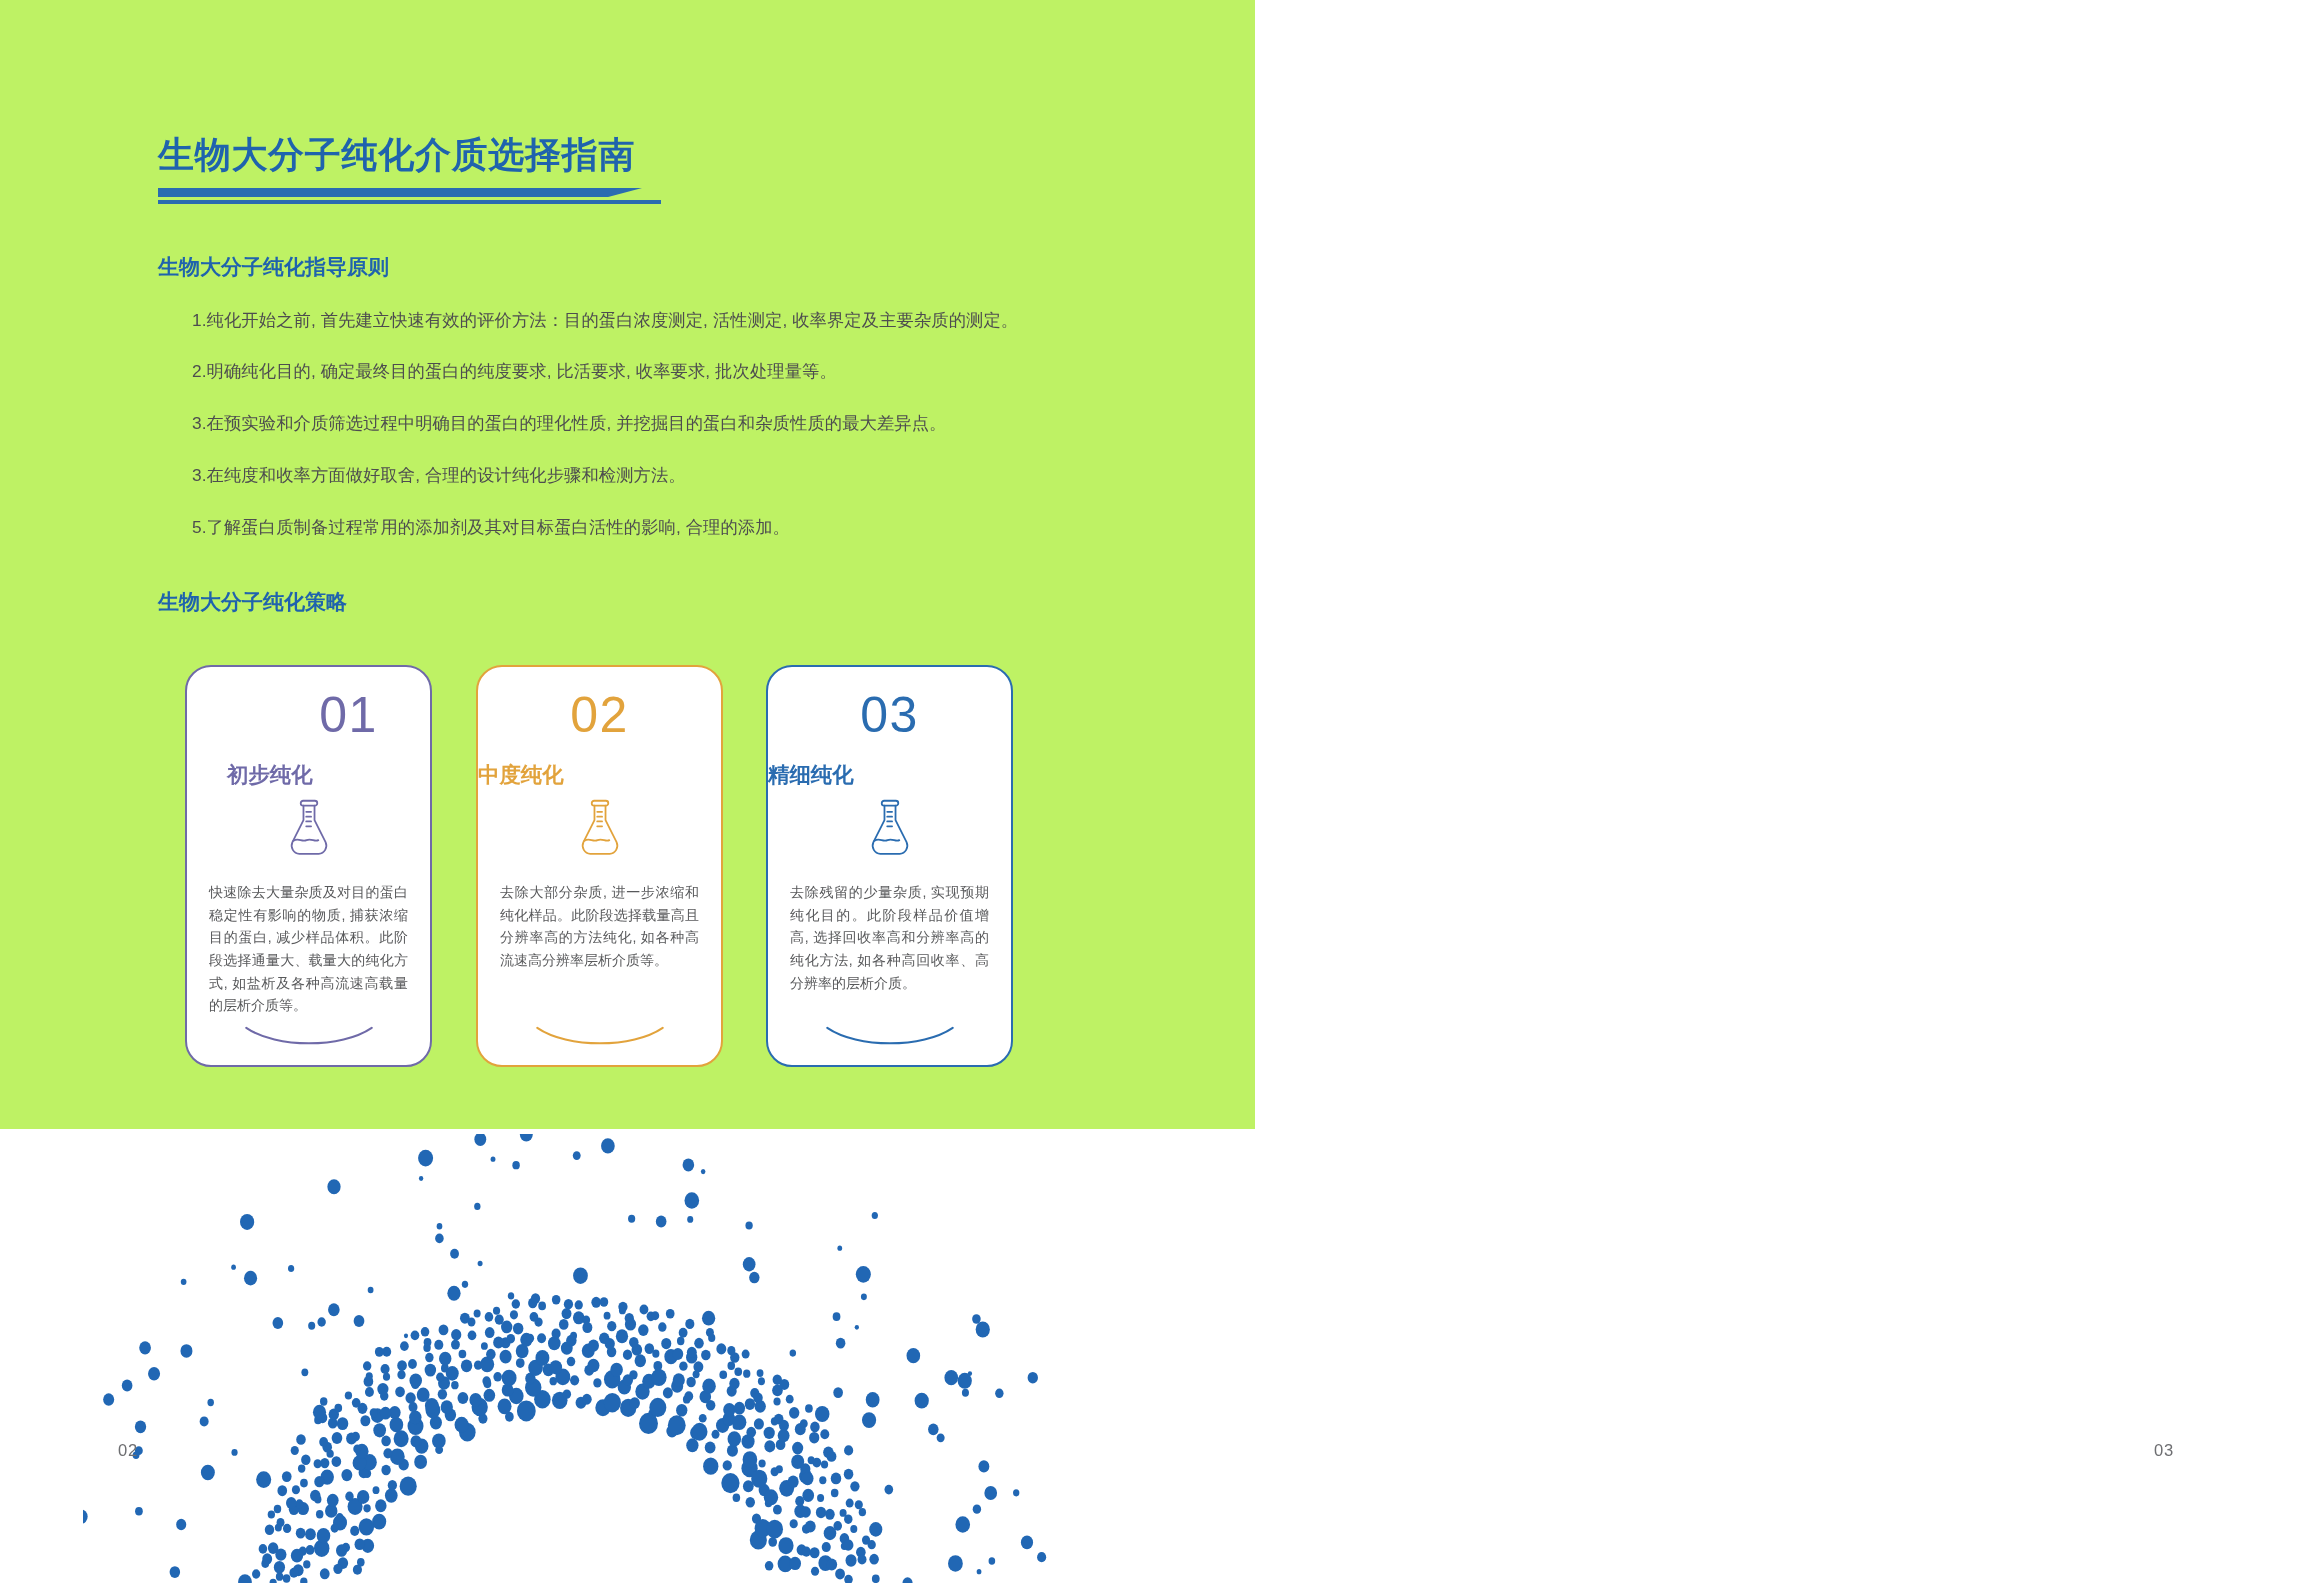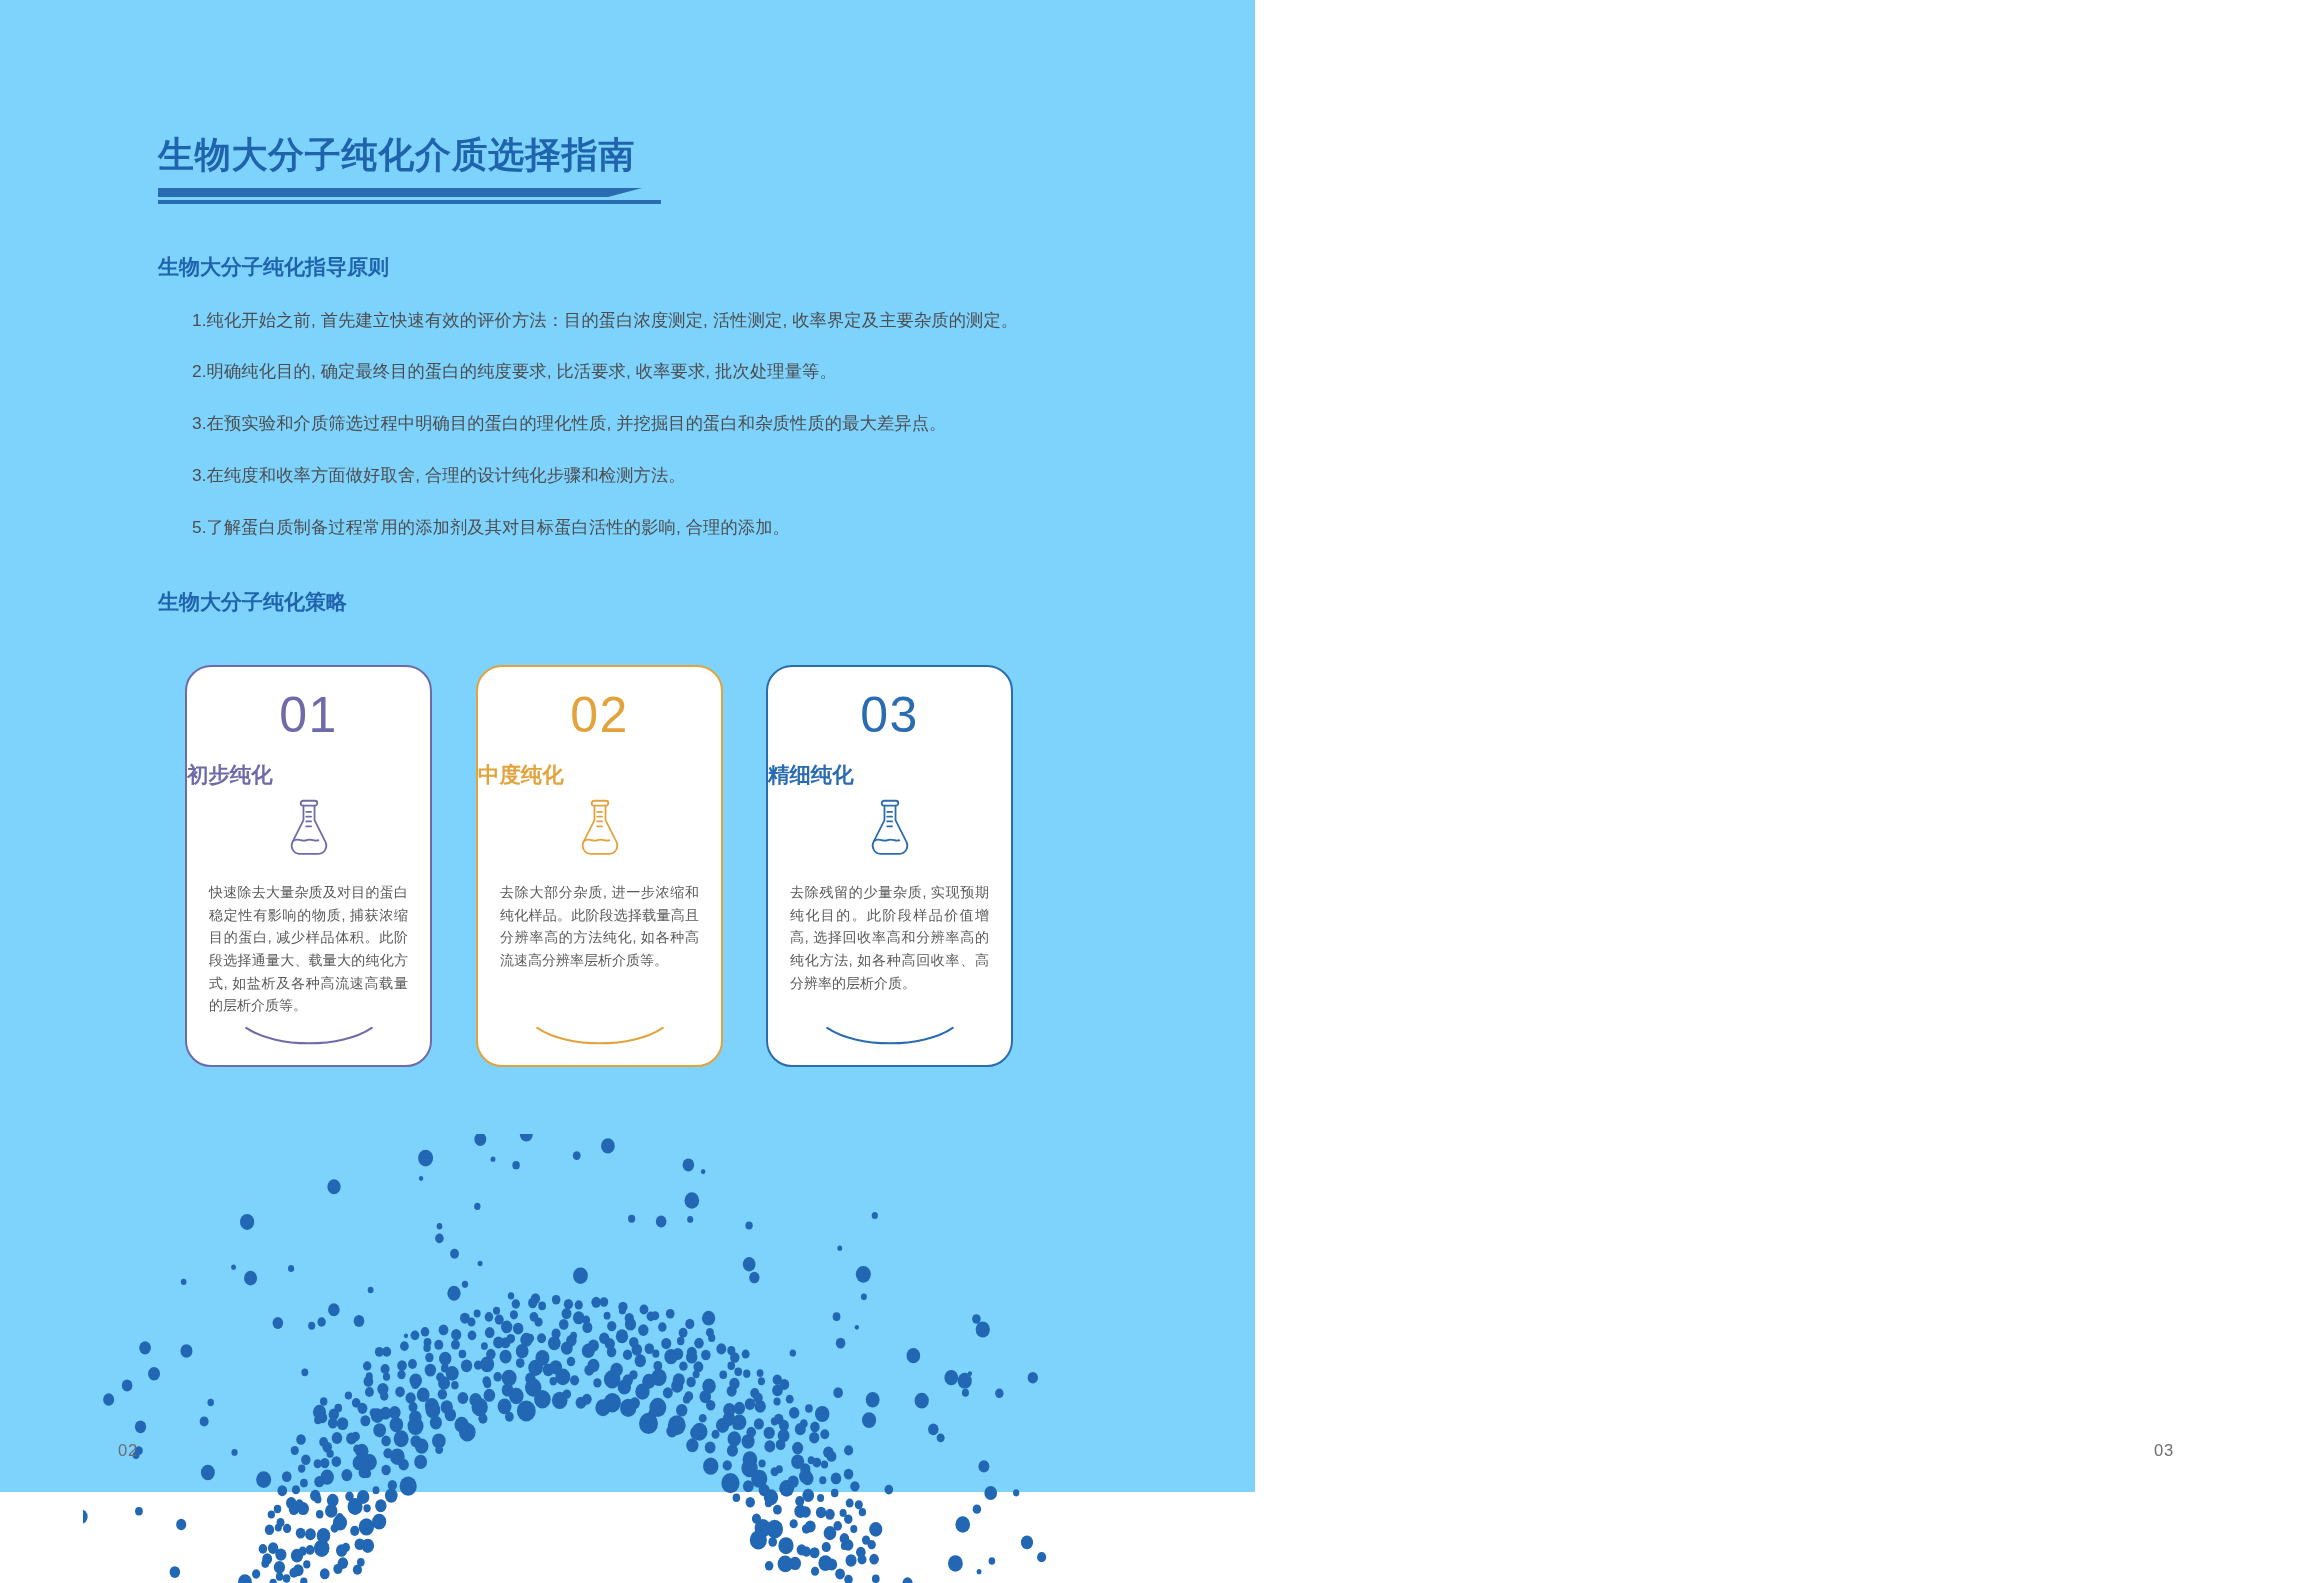--- a/index.html
+++ b/index.html
@@ -4,21 +4,21 @@
 <style>
   html,body{margin:0;padding:0;}
   body{
     width:2319px;height:1584px;background:#ffffff;
     font-family:"Liberation Sans","DejaVu Sans",sans-serif;
     overflow:hidden;position:relative;
   }
   .page{position:absolute;top:0;left:0;width:2319px;height:1584px;}
 
   
-  .left{position:absolute;left:0;top:0;width:1255px;height:1492px;background:#7dd3fc;}
+  .left{position:absolute;left:0;top:0;width:1255px;height:1129px;background:#bef264;}
   .right{position:absolute;left:1255px;top:0;width:1064px;height:1584px;background:#fff;}
 
   .main-title{
     position:absolute;left:158px;top:131px;
     font-size:36px;font-weight:bold;color:#1f63ad;letter-spacing:0.7px;
     white-space:nowrap;
   }
   .title-rule-thick{
     position:absolute;left:158px;top:188px;width:484px;height:9px;background:#2a6cb0;
     clip-path:polygon(0 0,100% 0,93% 100%,0 100%);
@@ -49,21 +49,21 @@
     font-size:21.4px;font-weight:bold;
   }
   .card .flask{position:absolute;top:131px;left:50%;transform:translateX(-50%);}
   .card .ctext{
     position:absolute;top:214px;left:22px;right:22px;
     font-size:14px;line-height:1.62;color:#58595b;text-align:justify;
   }
   .card .smile{position:absolute;bottom:15px;left:50%;transform:translateX(-50%);}
 
   .c1{left:185px;border-color:#6f6aa8;}
-  .c1 .num,.c1 .cname{color:#6f6aa8;}
+  .c1 .num,.c1 .cname{color:#6f6aa8;padding-left:40px;}
   .c2{left:476px;border-color:#e2a33c;}
   .c2 .num,.c2 .cname{color:#e2a33c;}
   .c3{left:766px;border-color:#2a6cb0;}
   .c3 .num,.c3 .cname{color:#2a6cb0;}
 
   .dots{position:absolute;left:83px;top:1134px;width:968px;height:449px;}
 
   .pageno{
     position:absolute;font-size:16.6px;color:#6d6e71;letter-spacing:0.7px;
   }

